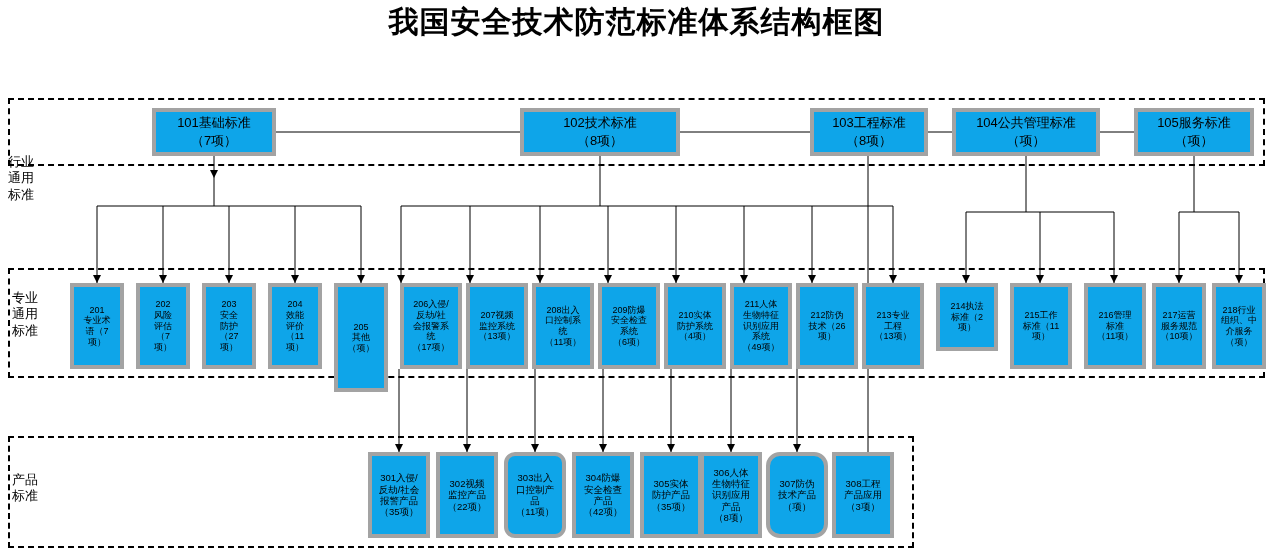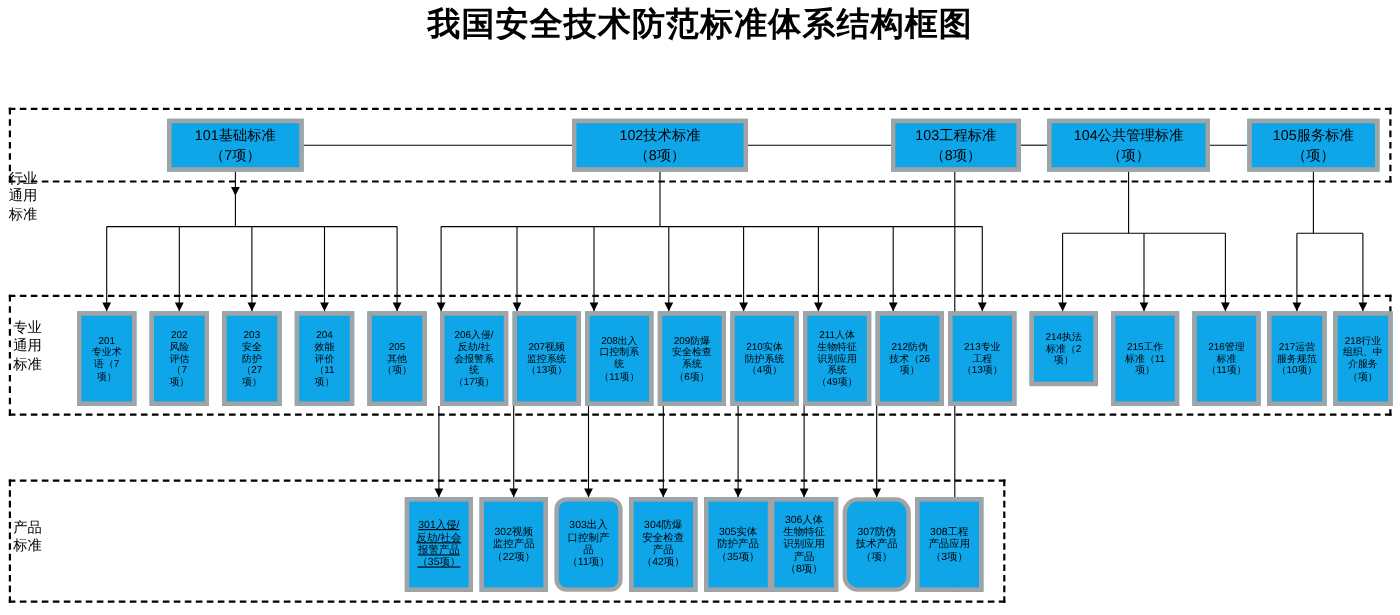--- a/index.html
+++ b/index.html
@@ -159,21 +159,21 @@
 （27
 项）</span>
     </div>
   <div class="node n-l2" id="l2-3" style="left: 268px; top: 283px; width: 54px; height: 86px;">
       <span>204
 效能
 评价
 （11
 项）</span>
     </div>
-  <div class="node n-l2" id="l2-4" style="left: 334px; top: 283px; width: 54px; height: 86px;">
+  <div class="node n-l2" id="l2-4" style="left: 334px; top: 283px; width: 54px; height: 109px;">
       <span>205
 其他
 （项）</span>
     </div>
   <div class="node n-l2" id="l2-5" style="left: 400px; top: 283px; width: 62px; height: 86px;">
       <span>206入侵/
 反劫/社
 会报警系
 统
 （17项）</span>
@@ -237,21 +237,21 @@
 服务规范
 （10项）</span>
     </div>
   <div class="node n-l2" id="l2-17" style="left: 1212px; top: 283px; width: 54px; height: 86px;">
       <span>218行业
 组织、中
 介服务
 （项）</span>
     </div>
 
-  <div class="node n-l3" id="l3-0" style="left: 368px; top: 452px; width: 62px; height: 86px; text-decoration: underline;">
+  <div class="node n-l3" id="l3-0" style="left: 368px; top: 452px; width: 62px; height: 86px;">
       <span>301入侵/
 反劫/社会
 报警产品
 （35项）</span>
     </div>
   <div class="node n-l3" id="l3-1" style="left: 436px; top: 452px; width: 62px; height: 86px;">
       <span>302视频
 监控产品
 （22项）</span>
     </div>

